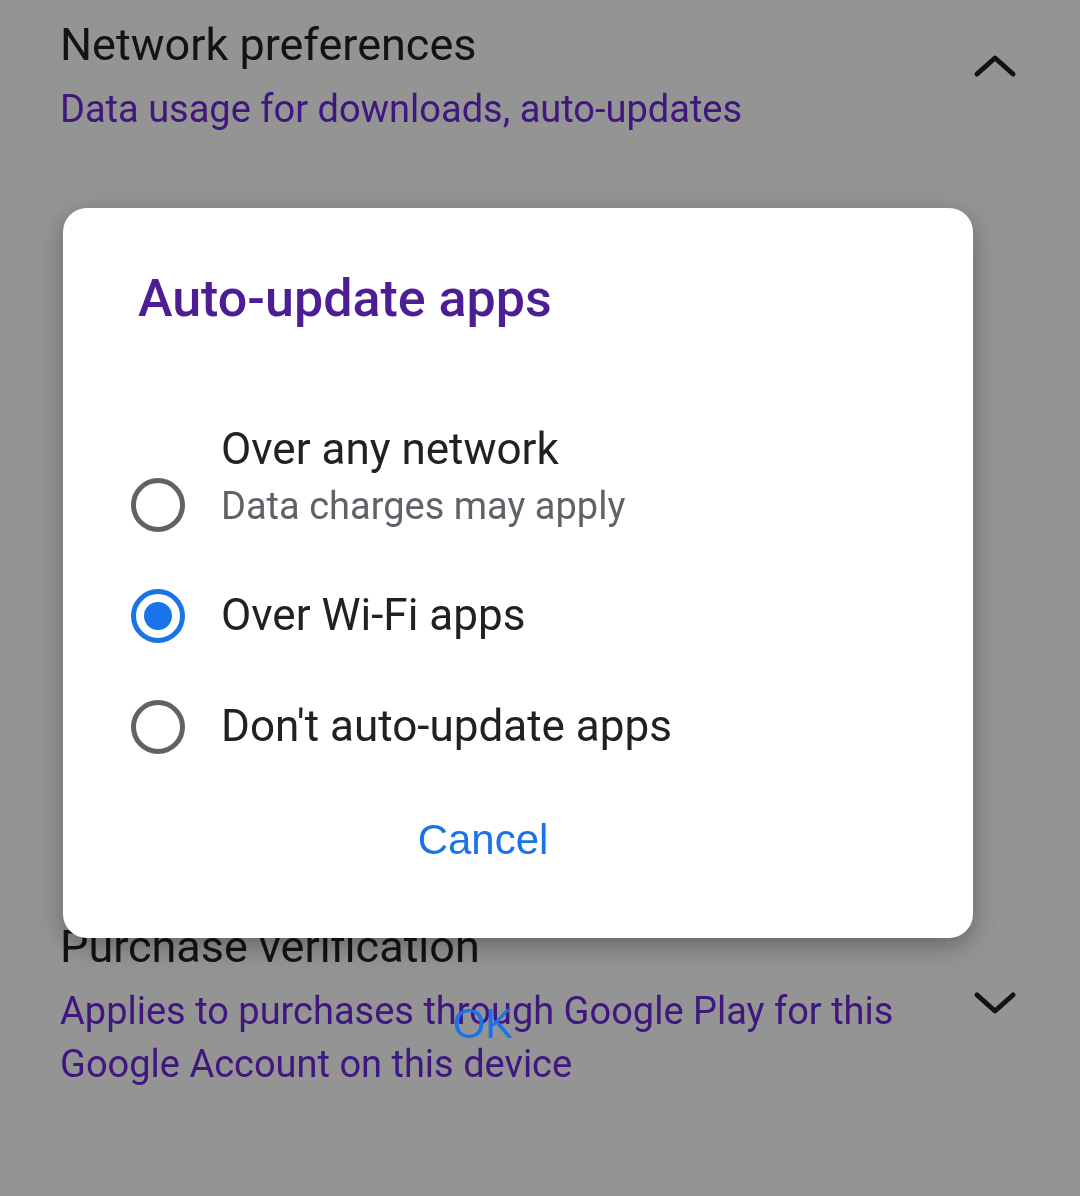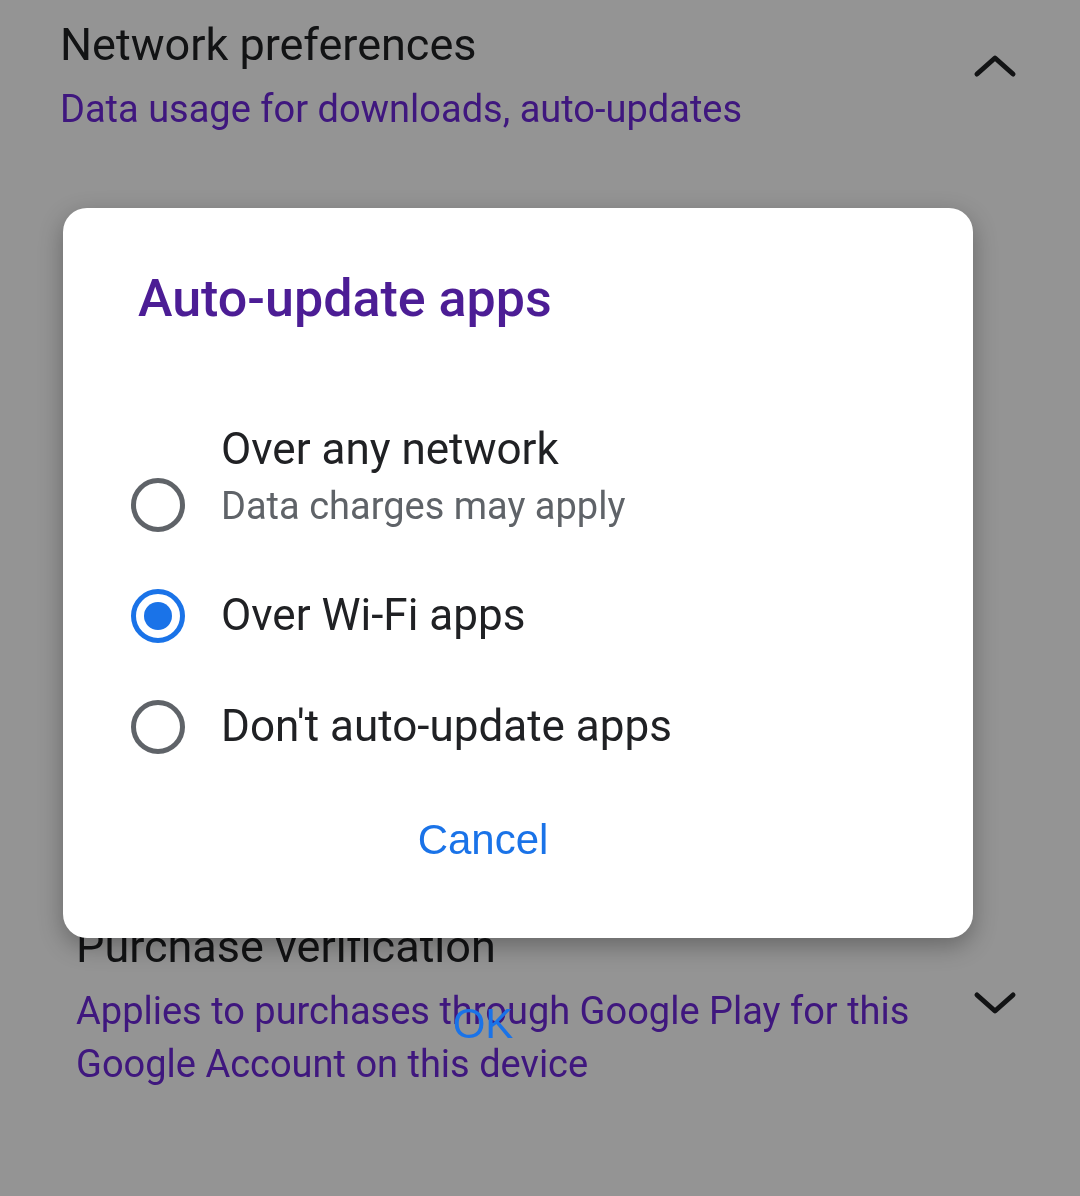--- a/index.html
+++ b/index.html
@@ -164,21 +164,21 @@
       <div class="bg-item-title">Network preferences</div>
       <div class="bg-item-subtitle">Data usage for downloads, auto-updates</div>
     </div>
     <div class="bg-chevron">
       <svg viewBox="0 0 44 28" fill="none" stroke="#202124" stroke-width="5" stroke-linecap="round" stroke-linejoin="round">
         <polyline points="4,22 22,6 40,22"></polyline>
       </svg>
     </div>
   </div>
 
-  <div class="bg-item" style="position:absolute; top:918px; left:16px; right:0;">
+  <div class="bg-item" style="position:absolute; top:918px; left:0; right:0;">
     <div class="bg-item-text">
       <div class="bg-item-title">Purchase verification</div>
       <div class="bg-item-subtitle">Applies to purchases through Google Play for this Google Account on this device</div>
     </div>
     <div class="bg-chevron" style="margin-top:60px;">
       <svg viewBox="0 0 44 28" fill="none" stroke="#202124" stroke-width="5" stroke-linecap="round" stroke-linejoin="round">
         <polyline points="4,6 22,22 40,6"></polyline>
       </svg>
     </div>
   </div>

